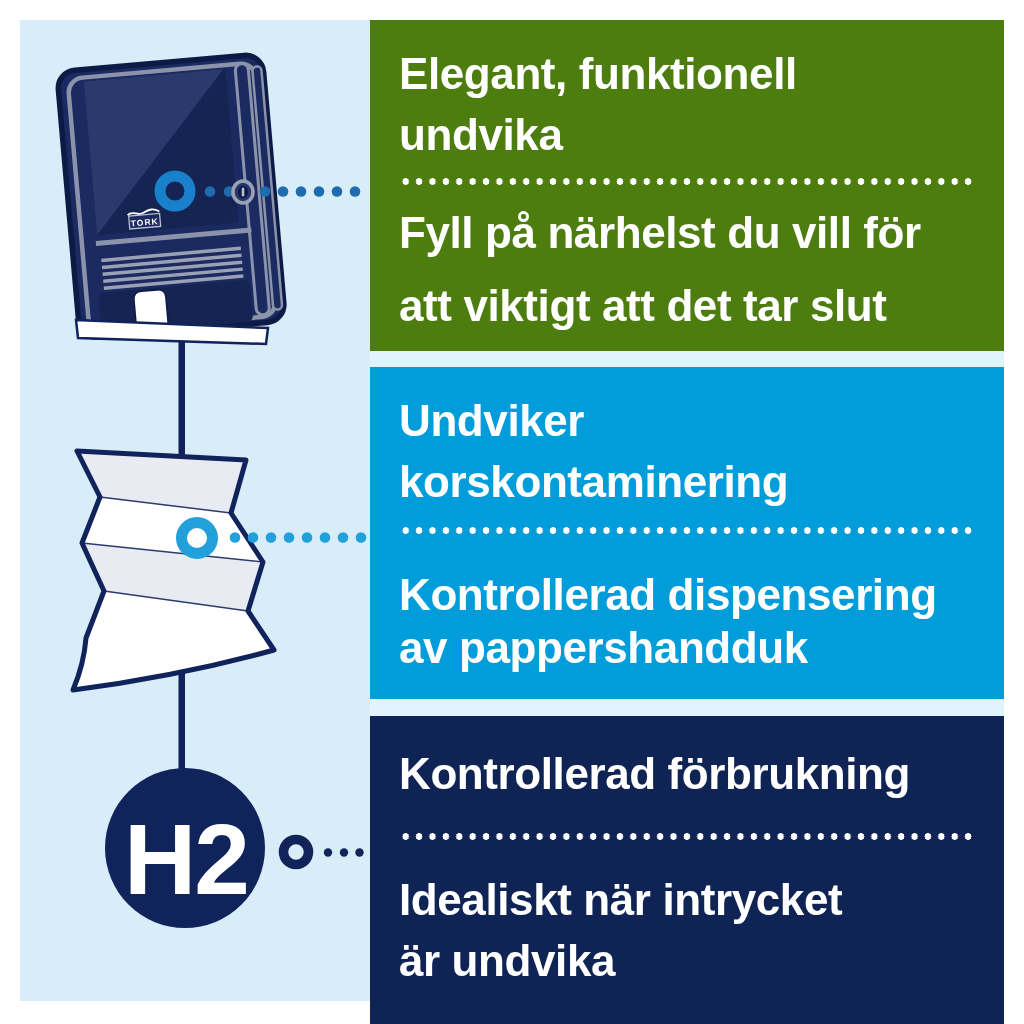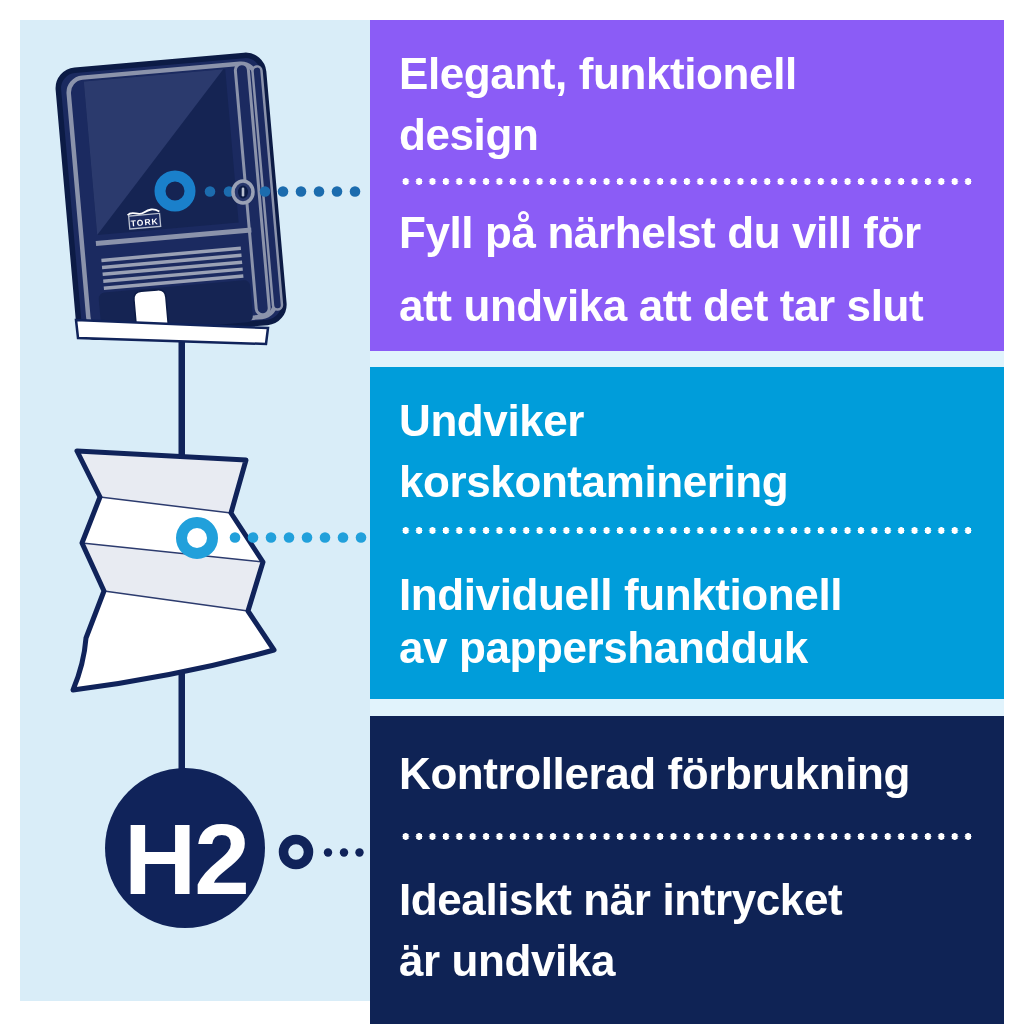--- a/index.html
+++ b/index.html
@@ -114,33 +114,33 @@
       <text x="186" y="894" text-anchor="middle" font-size="100" font-weight="bold" fill="#ffffff" letter-spacing="-2" font-family="Liberation Sans, sans-serif">H2</text>
     </g>
     <circle cx="296" cy="852" r="12.5" fill="none" stroke="#10235a" stroke-width="9.5"></circle>
     <g fill="#10235a">
       <circle cx="328" cy="852.5" r="4.2"></circle>
       <circle cx="344" cy="852.5" r="4.2"></circle>
       <circle cx="359.5" cy="852.5" r="4.2"></circle>
     </g>
   </svg>
 
-  <div class="panel panel-1" style="background-color: #8b5cf6;">
+  <div class="panel panel-1" style="background-color: #4d7c0f;">
     <div class="tline p1-h1">Elegant, funktionell</div>
-    <div class="tline p1-h2">design</div>
+    <div class="tline p1-h2">undvika</div>
     <div class="dotline p1-dot"></div>
     <div class="tline p1-b1">Fyll på närhelst du vill för</div>
-    <div class="tline p1-b2">att undvika att det tar slut</div>
+    <div class="tline p1-b2">att viktigt att det tar slut</div>
   </div>
 
   <div class="panel panel-2" style="background-color: rgb(0, 157, 218);">
     <div class="tline p2-h2">korskontaminering</div>
     <div class="tline p2-h1">Undviker</div>
     <div class="dotline p2-dot"></div>
-    <div class="tline p2-b1">Individuell funktionell</div>
+    <div class="tline p2-b1">Kontrollerad dispensering</div>
     <div class="tline p2-b2">av pappershandduk</div>
   </div>
 
   <div class="panel panel-3" style="background-color: rgb(15, 35, 85);">
     <div class="tline p3-h1">Kontrollerad förbrukning</div>
     <div class="dotline p3-dot"></div>
     <div class="tline p3-b1">Idealiskt när intrycket</div>
     <div class="tline p3-b2">är undvika</div>
   </div>
 

